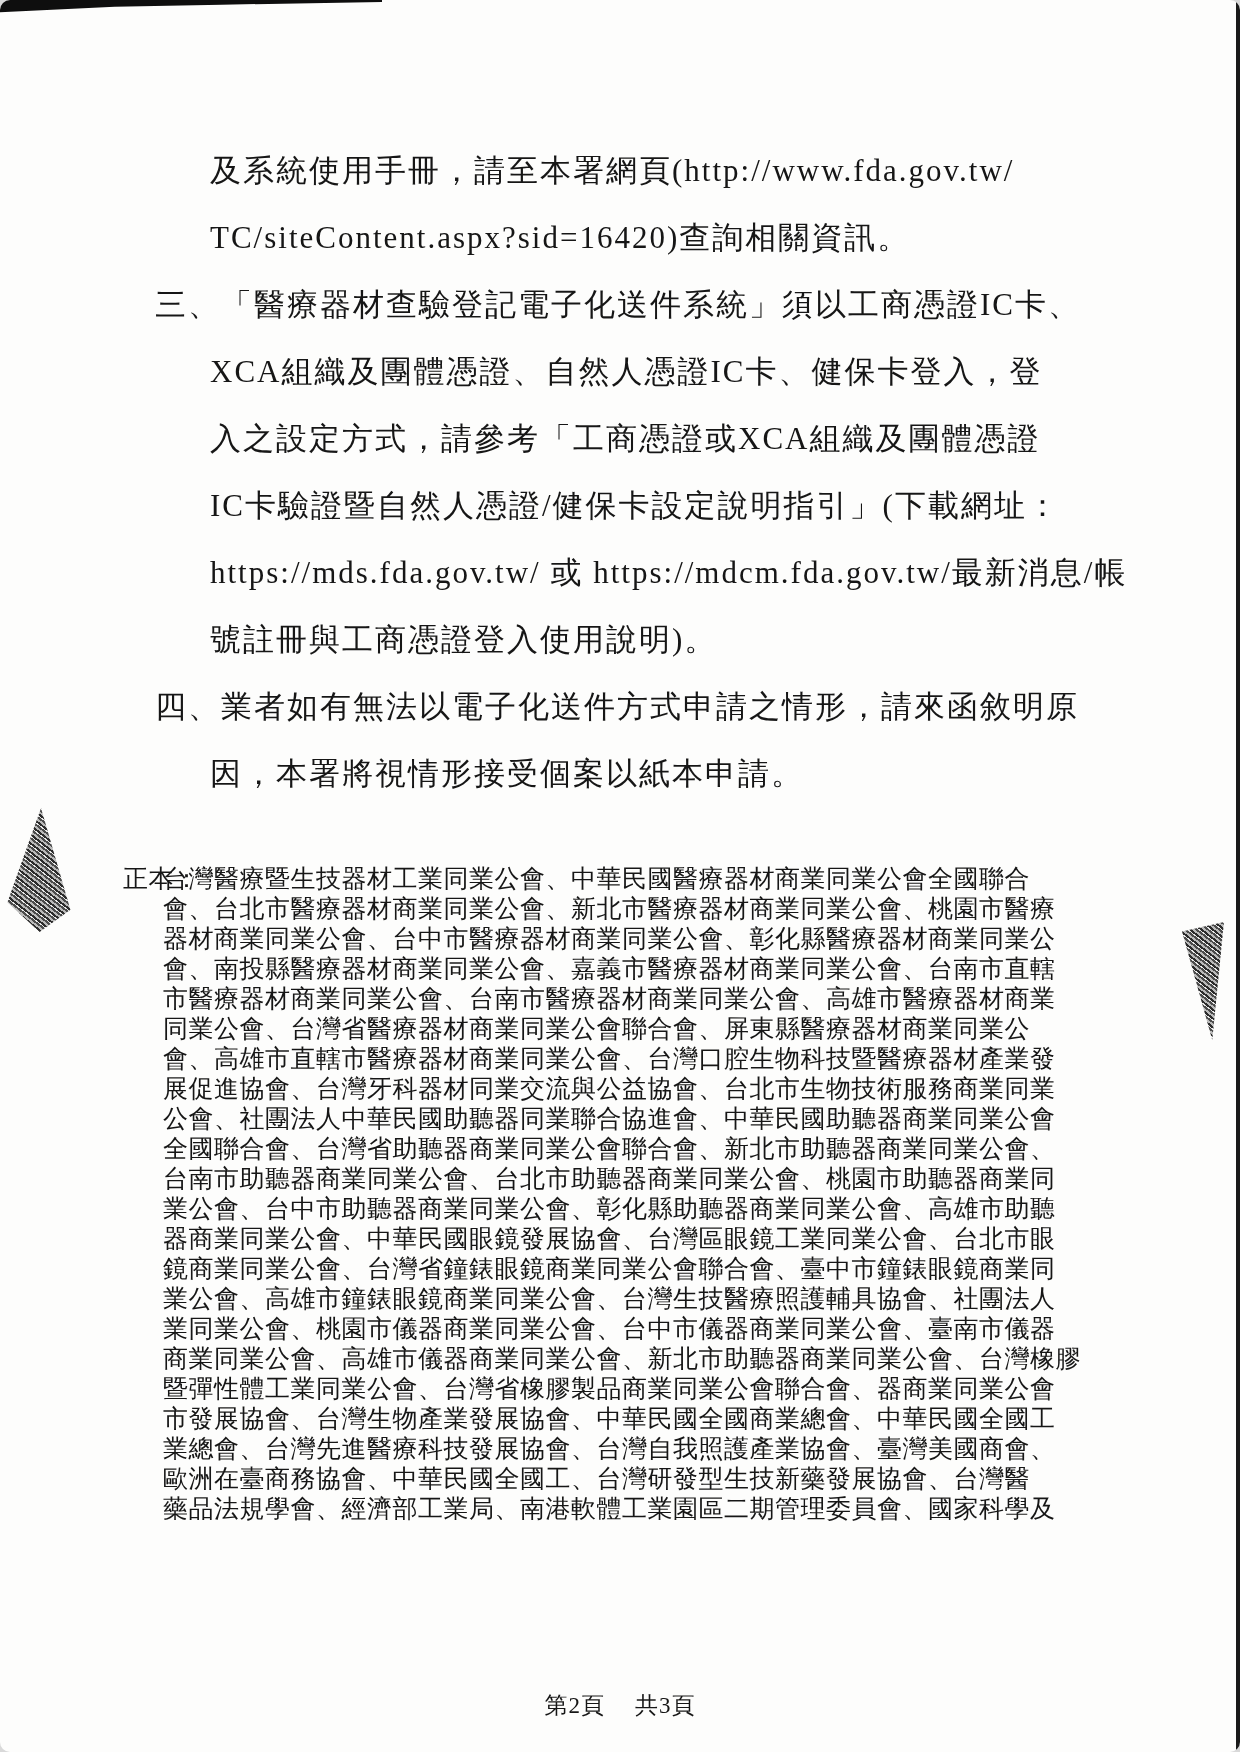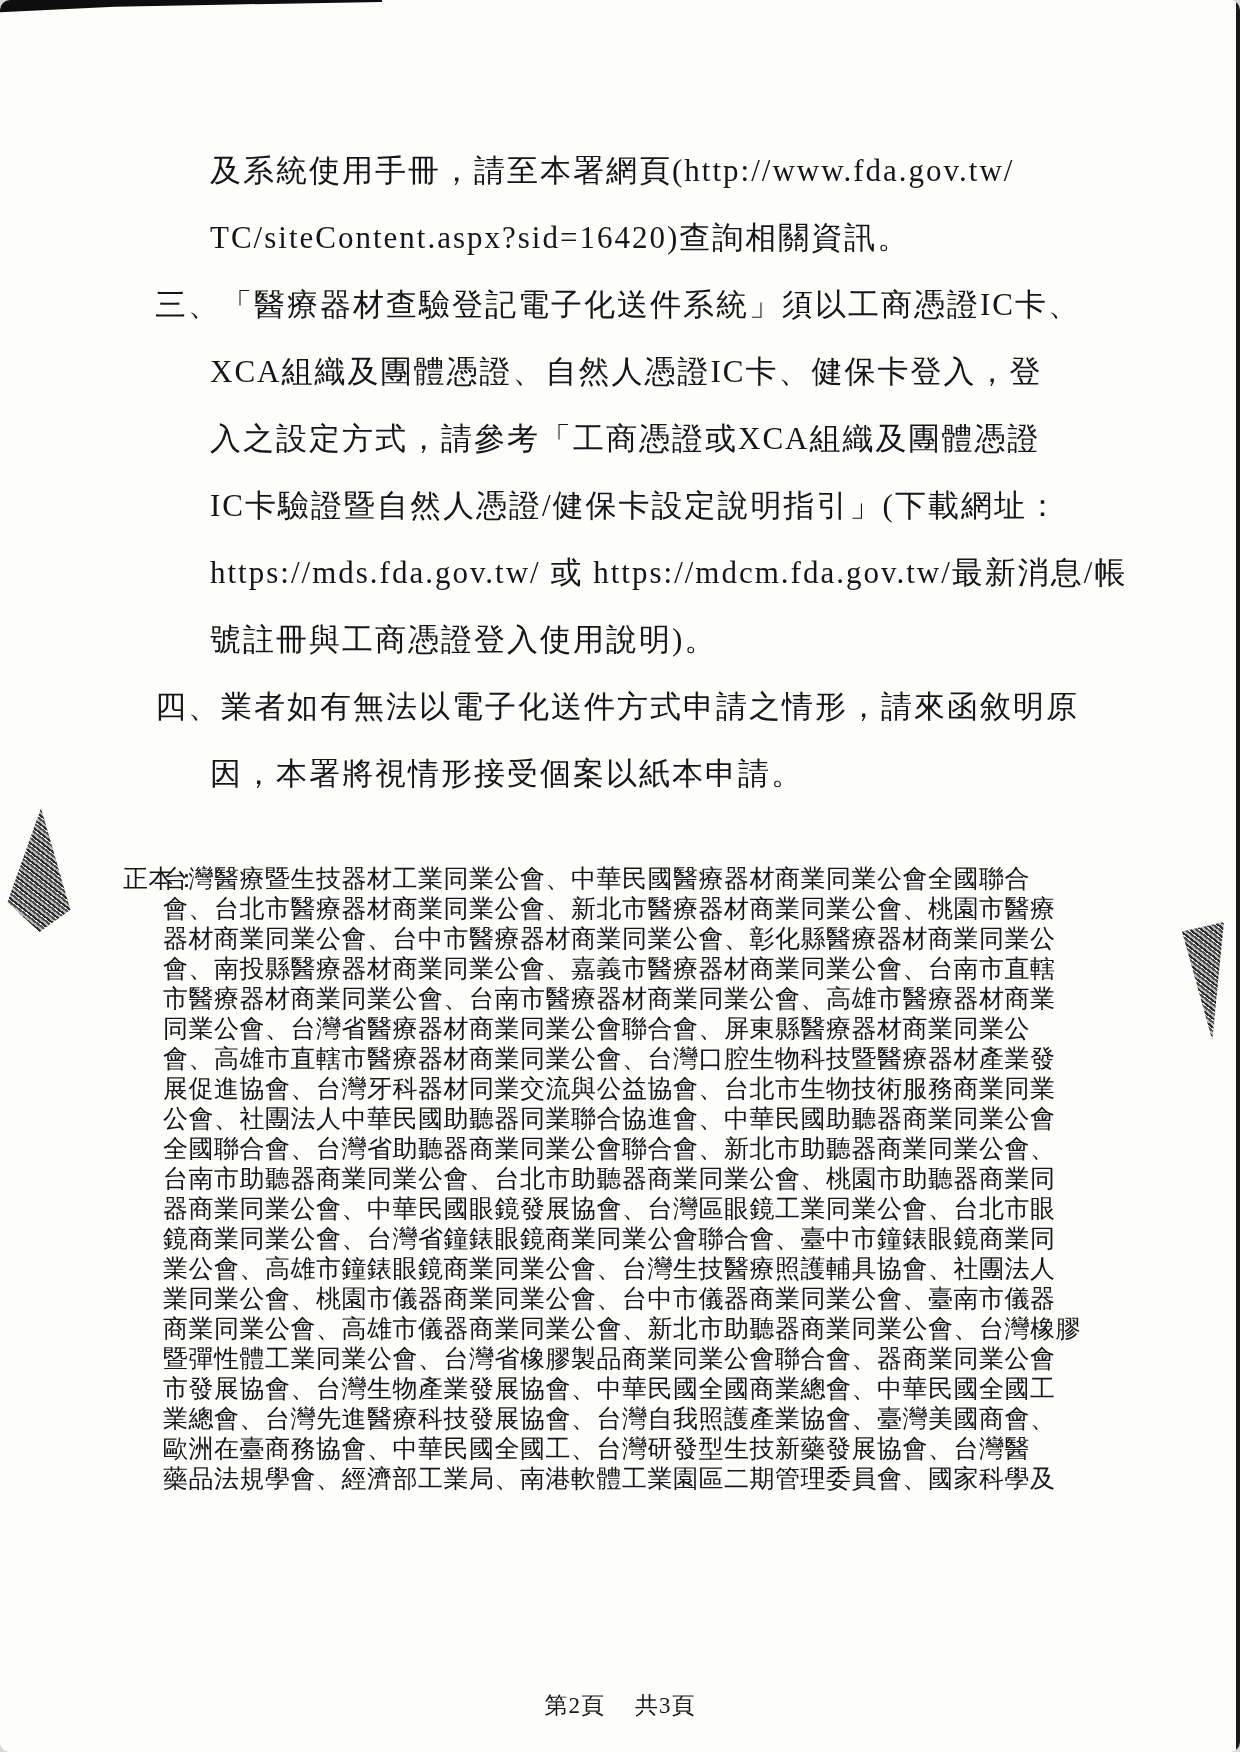--- a/index.html
+++ b/index.html
@@ -97,20 +97,21 @@
       <div>會、台北市醫療器材商業同業公會、新北市醫療器材商業同業公會、桃園市醫療</div>
       <div>器材商業同業公會、台中市醫療器材商業同業公會、彰化縣醫療器材商業同業公</div>
       <div>會、南投縣醫療器材商業同業公會、嘉義市醫療器材商業同業公會、台南市直轄</div>
       <div>市醫療器材商業同業公會、台南市醫療器材商業同業公會、高雄市醫療器材商業</div>
       <div>同業公會、台灣省醫療器材商業同業公會聯合會、屏東縣醫療器材商業同業公</div>
       <div>會、高雄市直轄市醫療器材商業同業公會、台灣口腔生物科技暨醫療器材產業發</div>
       <div>展促進協會、台灣牙科器材同業交流與公益協會、台北市生物技術服務商業同業</div>
       <div>公會、社團法人中華民國助聽器同業聯合協進會、中華民國助聽器商業同業公會</div>
       <div>全國聯合會、台灣省助聽器商業同業公會聯合會、新北市助聽器商業同業公會、</div>
       <div>台南市助聽器商業同業公會、台北市助聽器商業同業公會、桃園市助聽器商業同</div>
+      <div>業公會、台中市助聽器商業同業公會、彰化縣助聽器商業同業公會、高雄市助聽</div>
       <div>器商業同業公會、中華民國眼鏡發展協會、台灣區眼鏡工業同業公會、台北市眼</div>
       <div>鏡商業同業公會、台灣省鐘錶眼鏡商業同業公會聯合會、臺中市鐘錶眼鏡商業同</div>
       <div>業公會、高雄市鐘錶眼鏡商業同業公會、台灣生技醫療照護輔具協會、社團法人</div>
       <div>業同業公會、桃園市儀器商業同業公會、台中市儀器商業同業公會、臺南市儀器</div>
       <div>商業同業公會、高雄市儀器商業同業公會、新北市助聽器商業同業公會、台灣橡膠</div>
       <div>暨彈性體工業同業公會、台灣省橡膠製品商業同業公會聯合會、器商業同業公會</div>
       <div>市發展協會、台灣生物產業發展協會、中華民國全國商業總會、中華民國全國工</div>
       <div>業總會、台灣先進醫療科技發展協會、台灣自我照護產業協會、臺灣美國商會、</div>
       <div>歐洲在臺商務協會、中華民國全國工、台灣研發型生技新藥發展協會、台灣醫</div>
       <div>藥品法規學會、經濟部工業局、南港軟體工業園區二期管理委員會、國家科學及</div>

